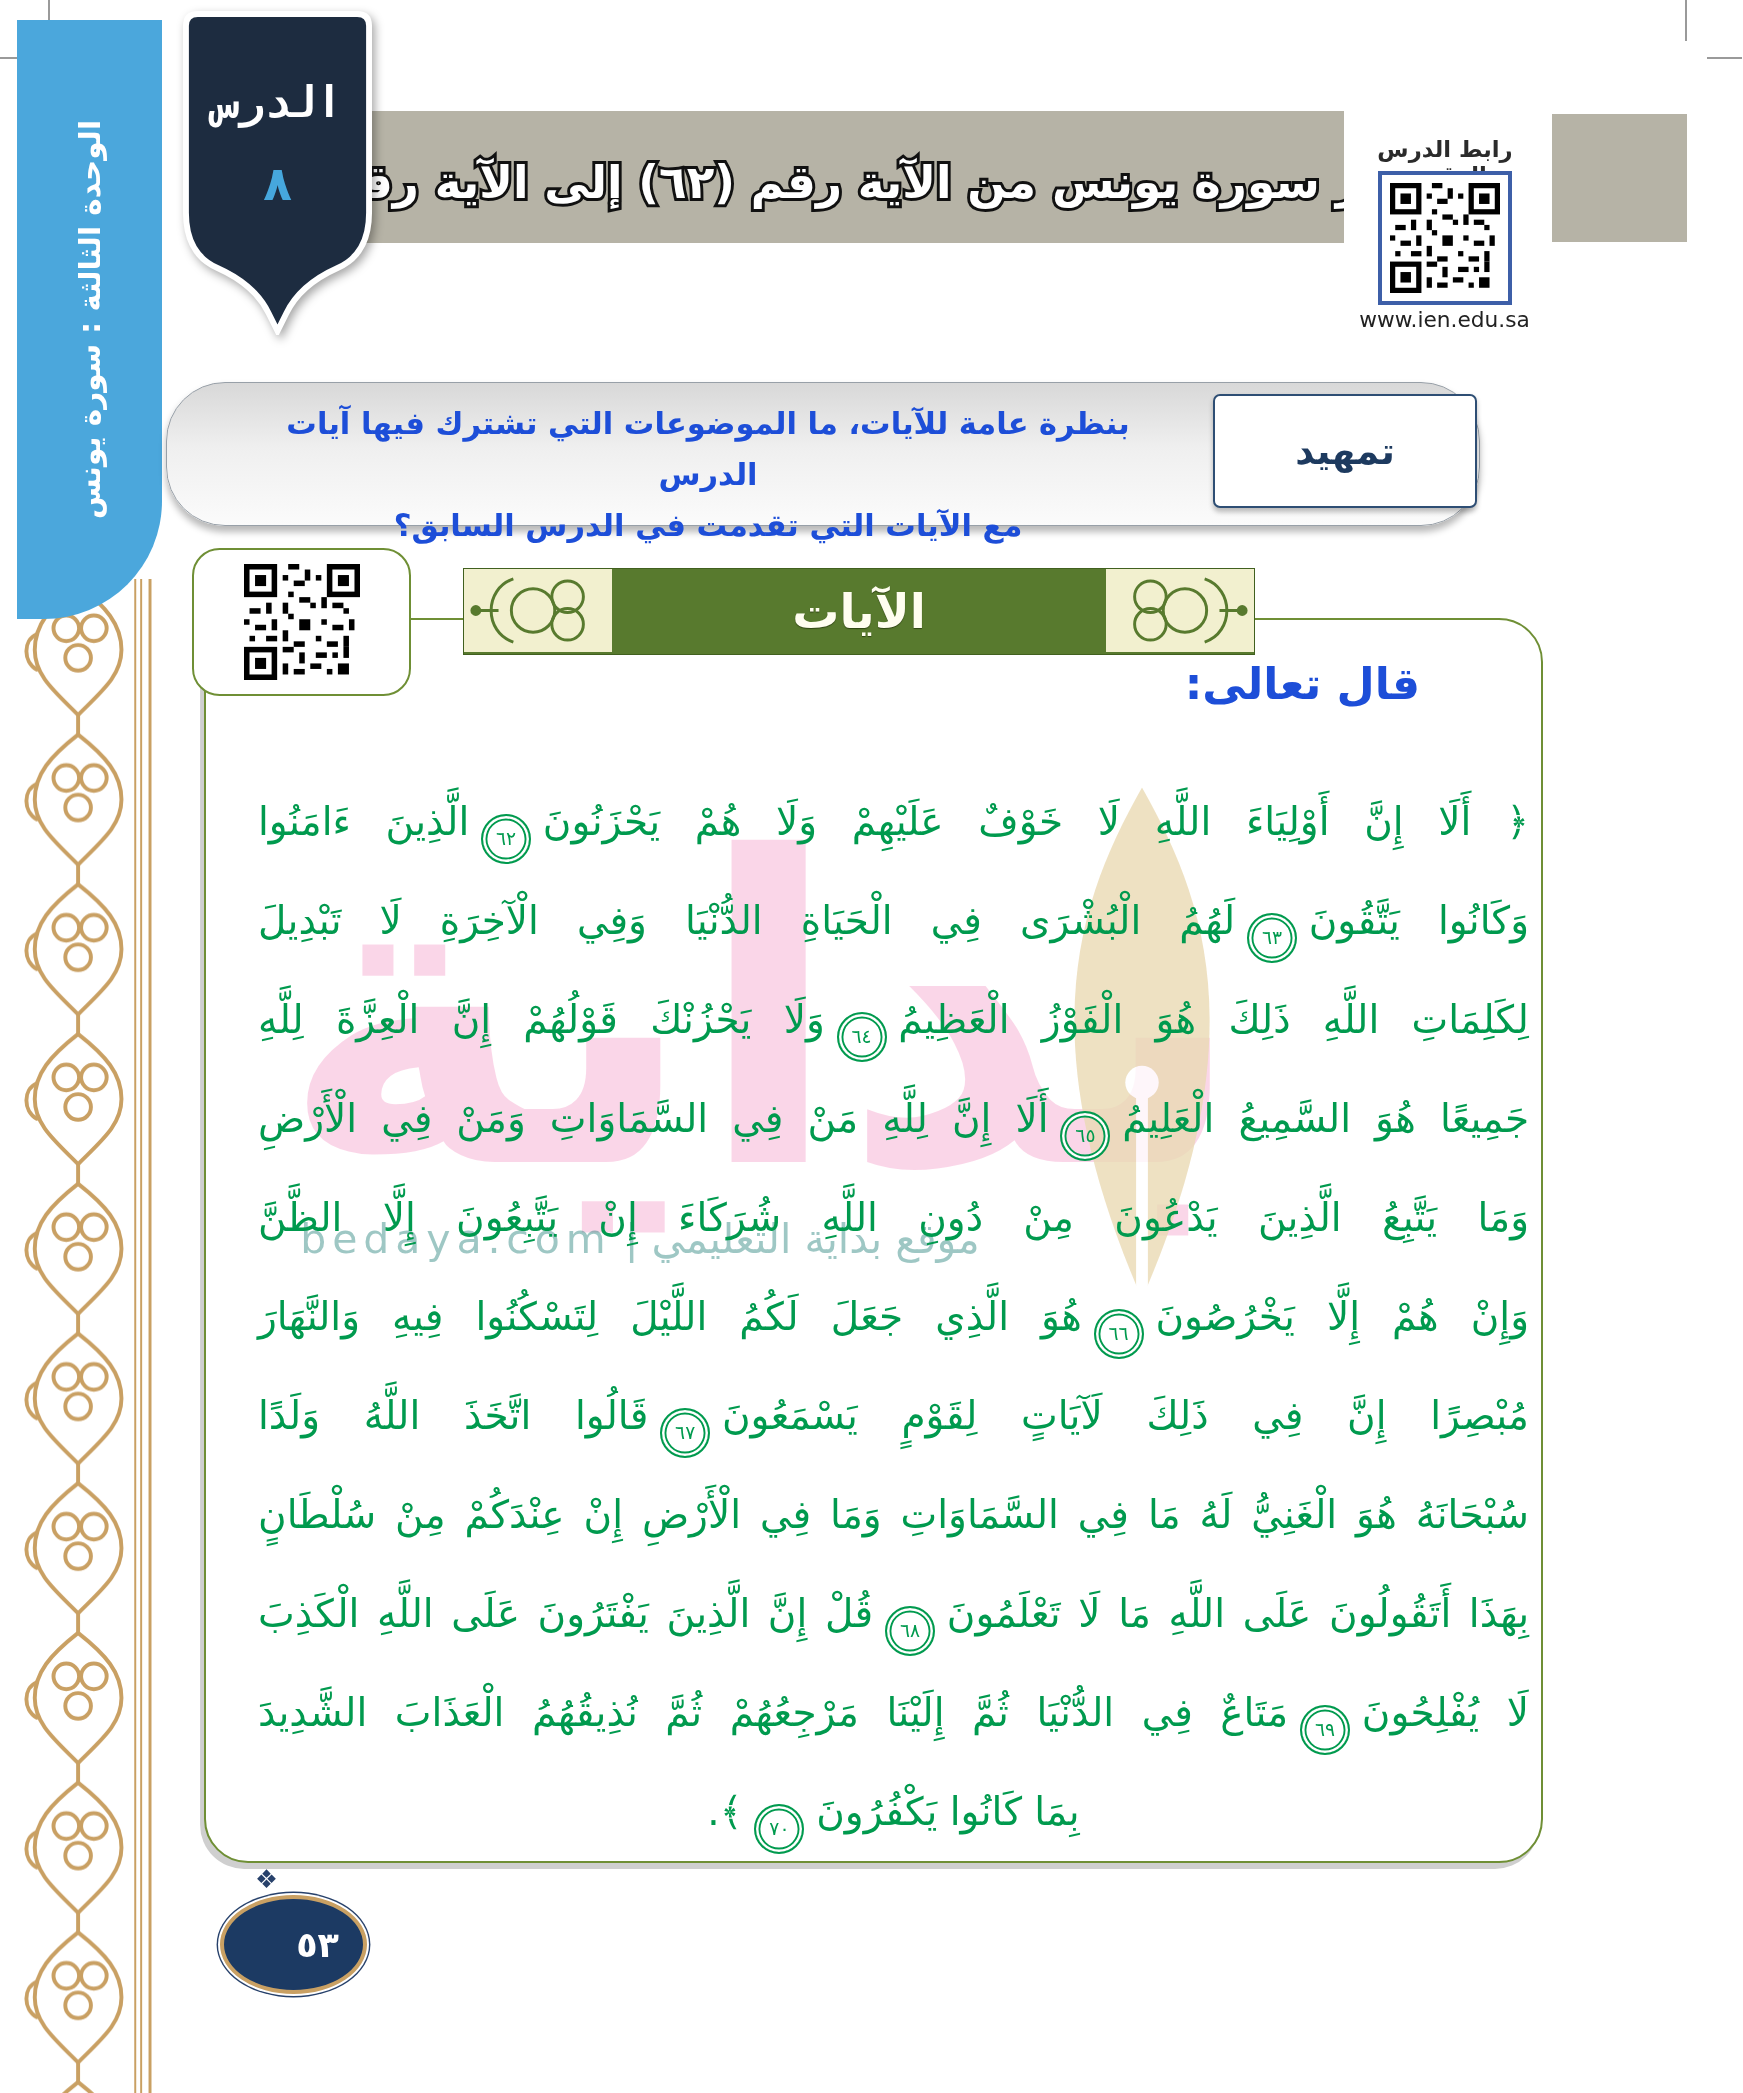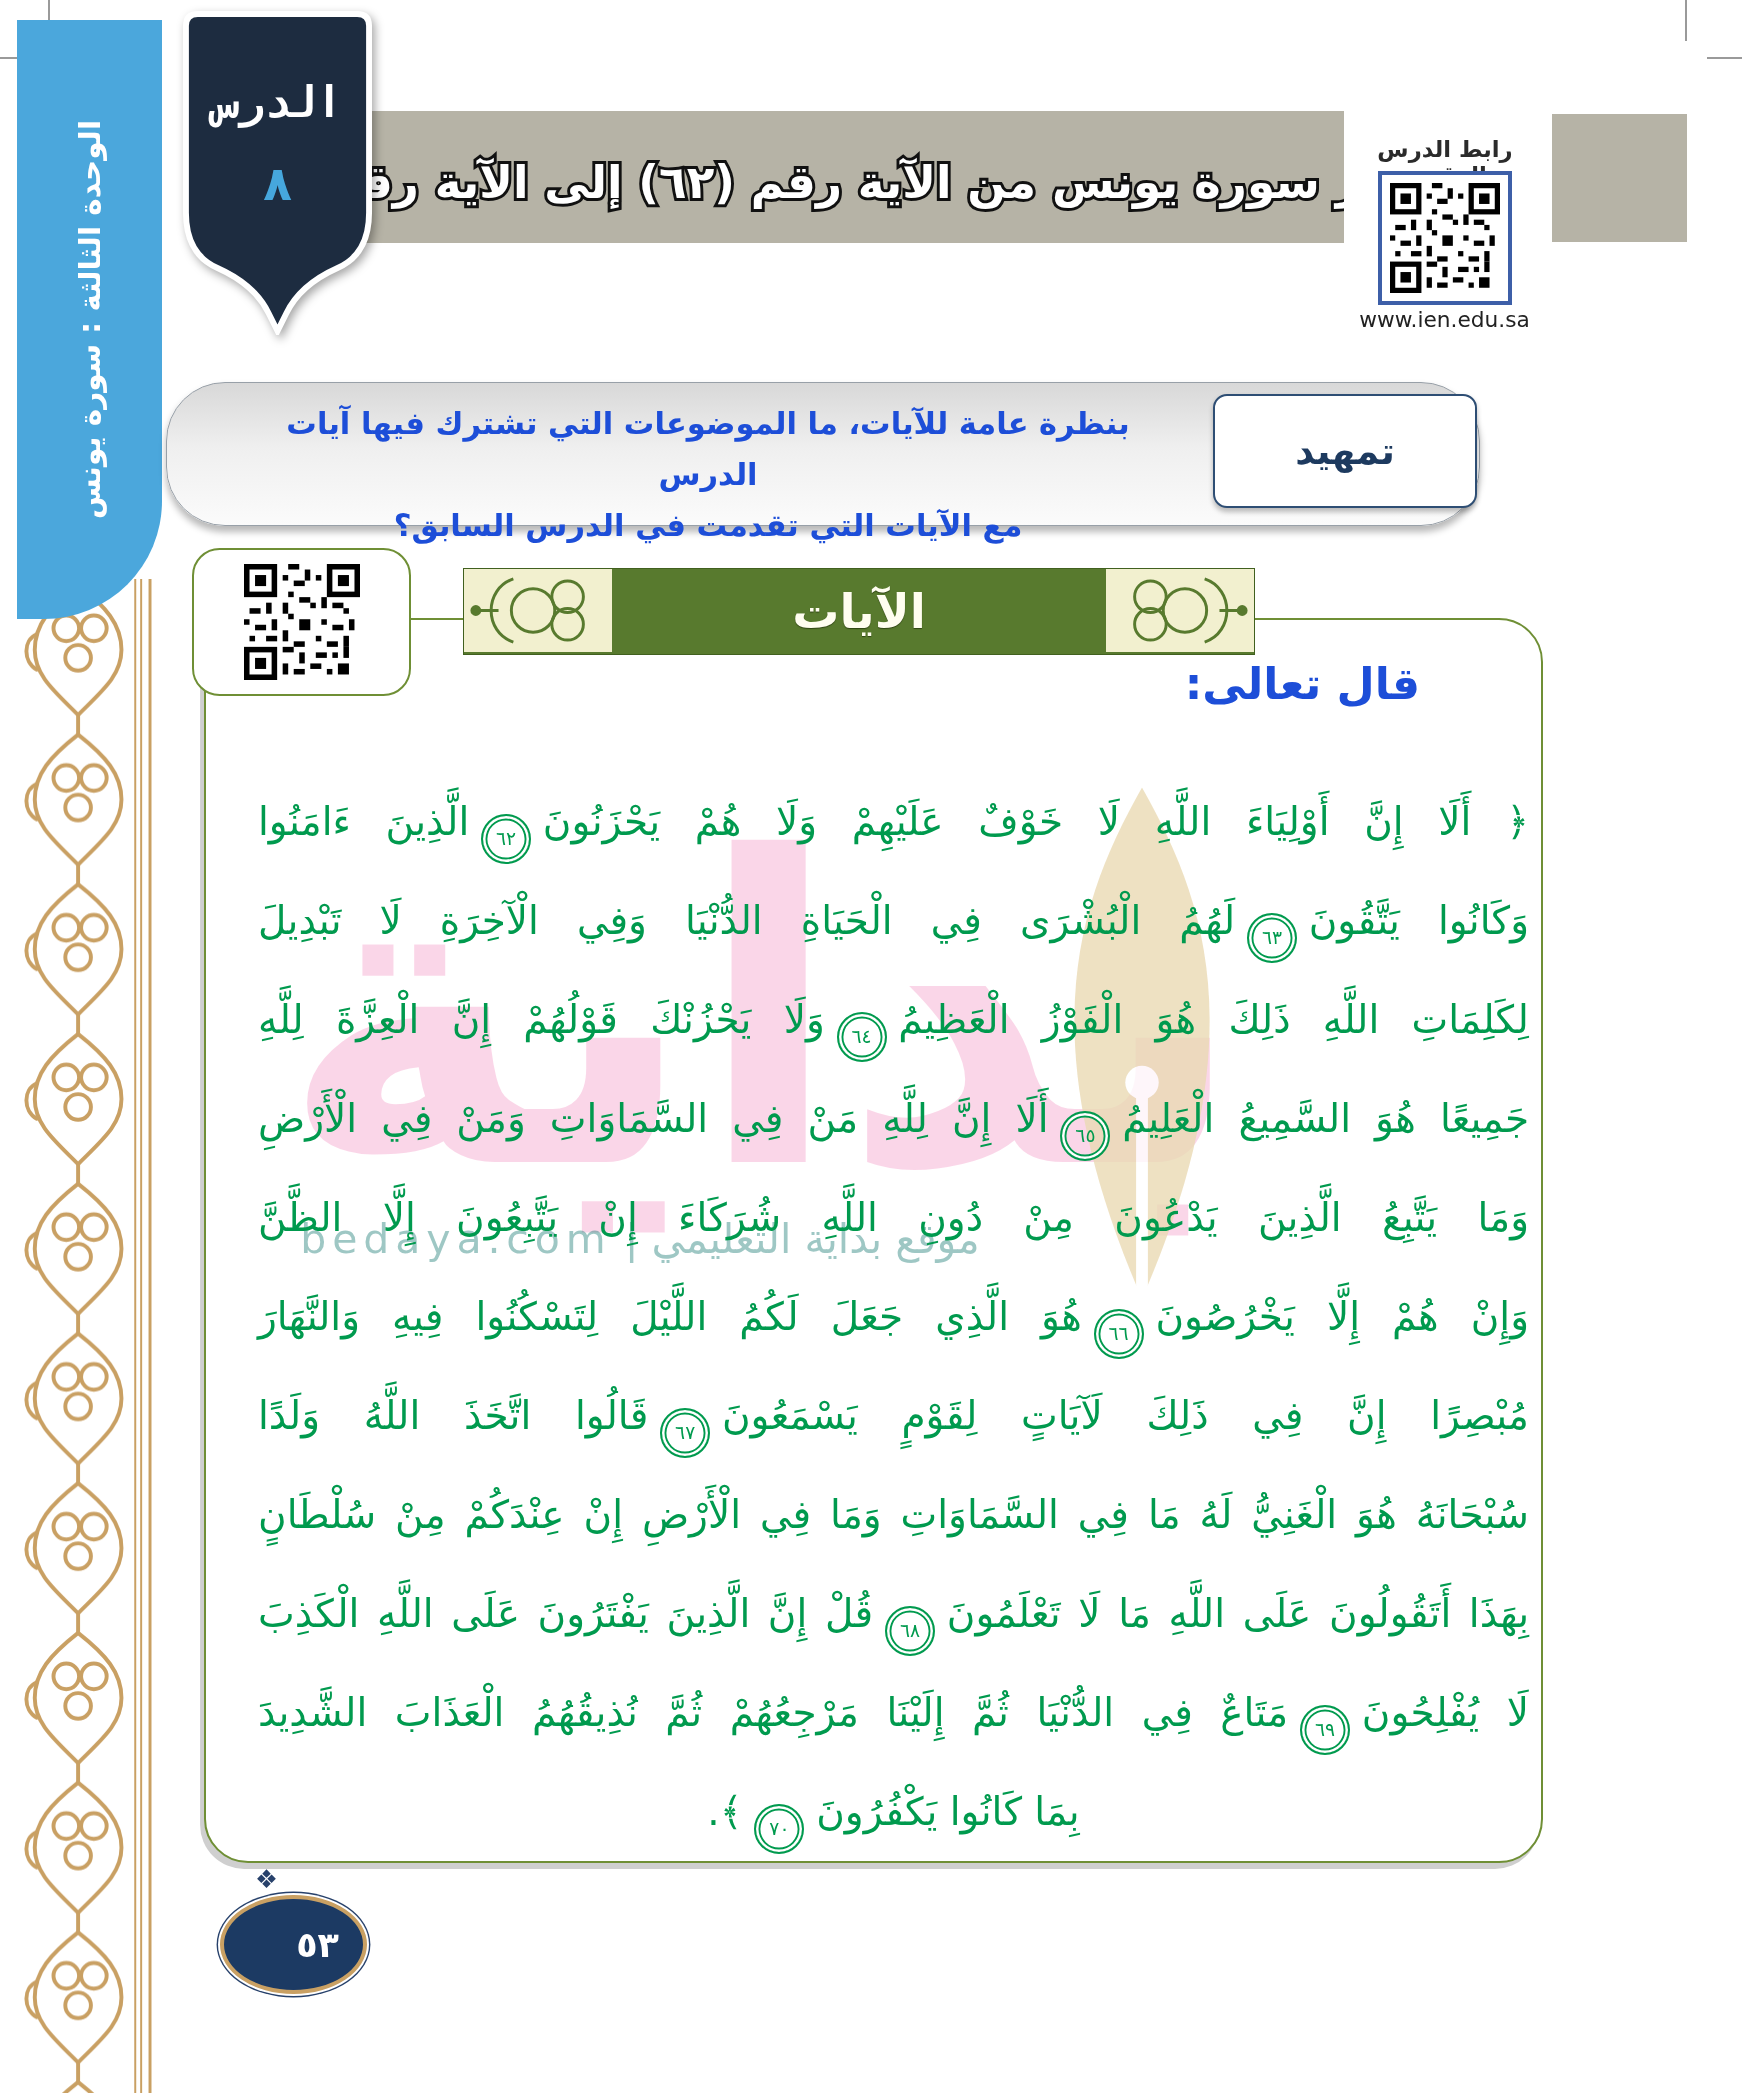--- a/index.html
+++ b/index.html
@@ -26,21 +26,21 @@
   .band-title{position:absolute;left:296px;top:111px;width:1049px;height:132px;}
   .gray-square{position:absolute;left:1553px;top:114px;width:135px;height:128px;background:#B6B3A6;}
 
   
   .qr-label{position:absolute;left:1367px;top:136px;width:158px;text-align:center;font-size:22.7px;font-weight:bold;color:#2b2b2b;}
   .qr-frame{position:absolute;left:1379px;top:171px;width:126px;height:126px;border:4.9px solid #3D5FA8;background:#fff;display:flex;align-items:center;justify-content:center;}
   .qr-url{position:absolute;left:1357px;top:307px;width:177px;text-align:center;font-size:21.7px;color:#222;direction:ltr;}
 
   
   .tamheed{position:absolute;left:167px;top:382px;width:1312px;height:142px;border:1.5px solid #98a0a8;border-radius:59px;background:linear-gradient(180deg,#d8d8d8 0%,#efefef 45%,#fbfbfb 100%);box-shadow:0 5.9px 7.9px rgba(0,0,0,.28);}
-  .tamheed-pill{position:absolute;left:1214px;top:394px;width:260px;height:110px;background:#fff;border:2.5px solid #2E4E74;border-radius:14px;display:flex;align-items:center;justify-content:center;color:#1d3a5f;font-size:37px;font-weight:bold;box-shadow:0 3.9px 4.9px rgba(0,0,0,.25);}
+  .tamheed-pill{position:absolute;left:1214px;top:394px;width:260px;height:110px;background:#fff;border:2.5px solid #2E4E74;border-radius:7px;display:flex;align-items:center;justify-content:center;color:#1d3a5f;font-size:37px;font-weight:bold;box-shadow:0 3.9px 4.9px rgba(0,0,0,.25);}
   .tamheed-q{position:absolute;left:236px;top:398px;width:946px;text-align:center;color:#1d4ed8;font-size:30.5px;font-weight:bold;line-height:51px;}
 
   
   .verse-box{position:absolute;left:205px;top:618px;width:1335px;height:1241px;border:2.5px solid #6F8F35;border-radius:44px;background:#fff;box-shadow:-3.9px 5.9px 0 #cfcfcf;}
   .banner{position:absolute;left:464px;top:568px;width:790px;height:85px;background:#587A2E;border:1px solid #41601f;display:flex;align-items:center;justify-content:center;text-align:right;}
   .banner-end{position:absolute;top:0;width:148px;height:83px;background:#F2F0CF;}
   .banner-title{color:#fffef0;font-size:47px;font-weight:bold;text-shadow:0 1px 1px #2f4414;}
   .qr-ayat{position:absolute;left:193px;top:548px;width:215px;height:144px;background:#fff;border:2.5px solid #6F8F35;border-radius:27.6px;display:flex;align-items:center;justify-content:center;}
   .intro{position:absolute;left:205px;top:658px;width:1300px;text-align:left;direction:rtl;}
   .intro span{direction:rtl;float:right;margin-right:84px;color:#1d4ed8;font-size:44px;font-weight:bold;}

